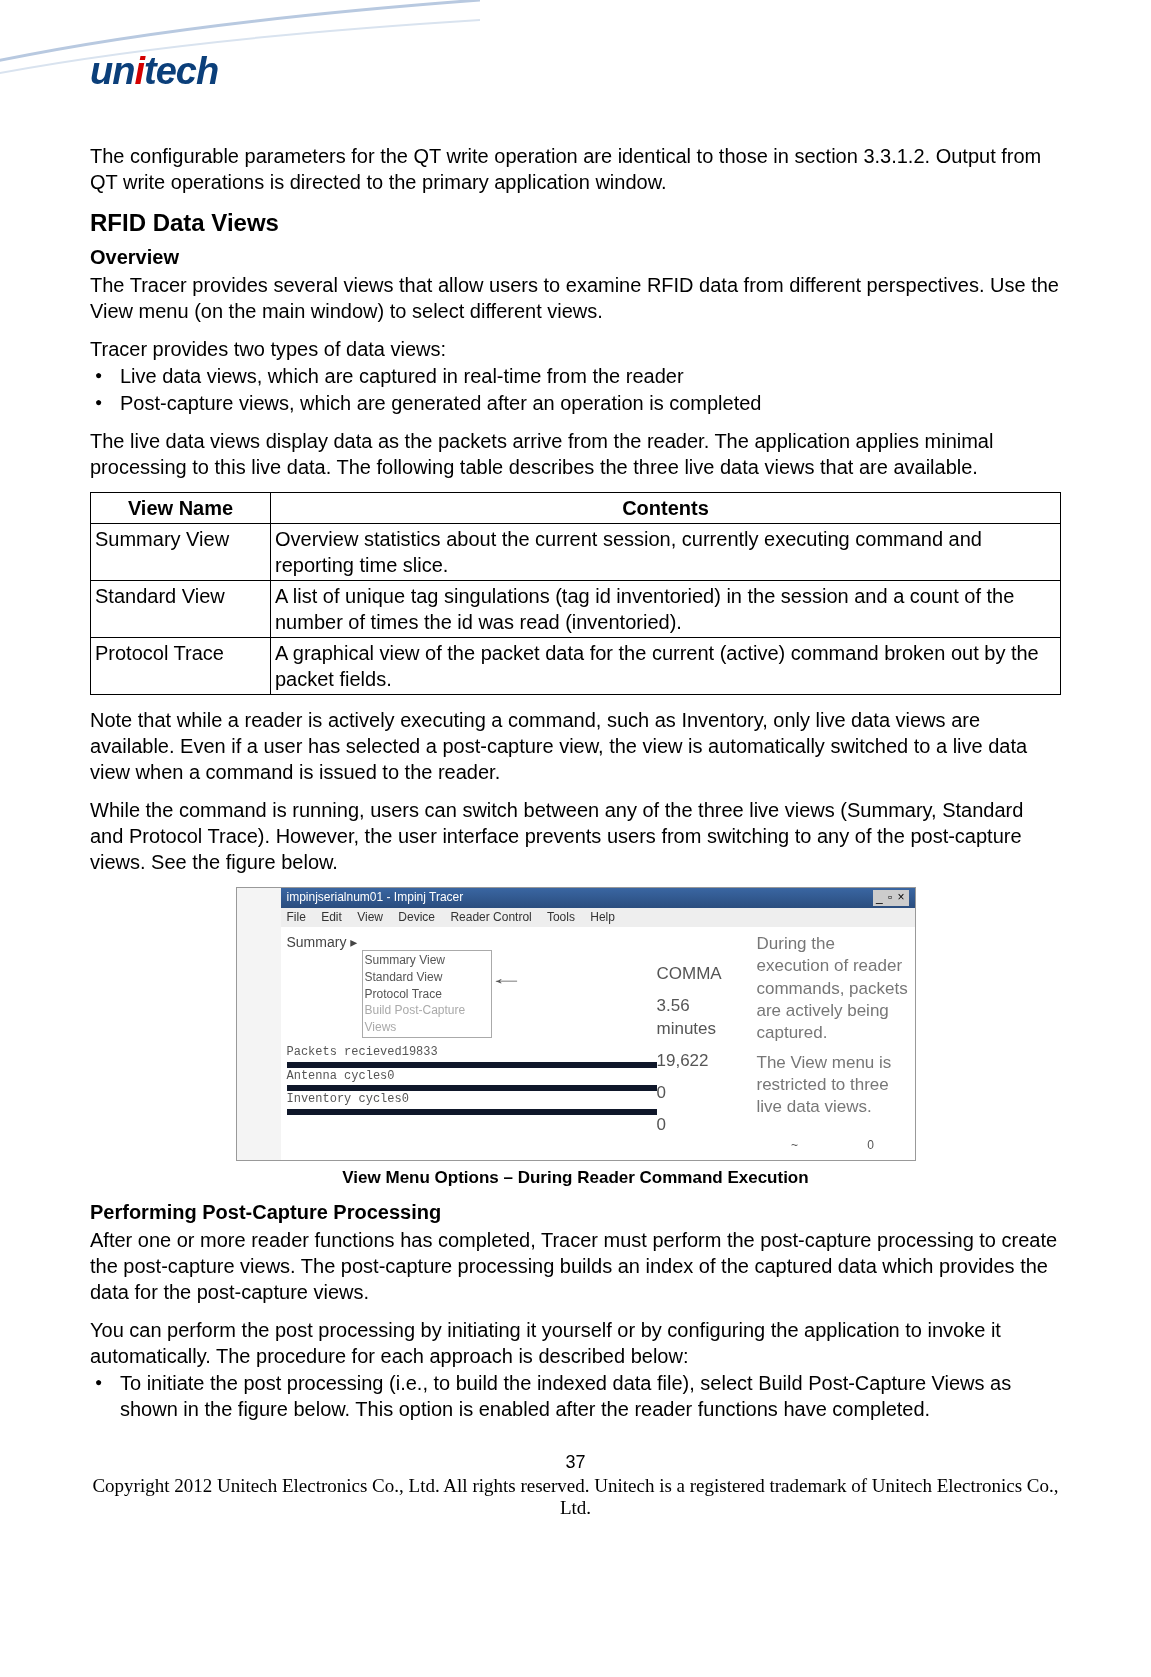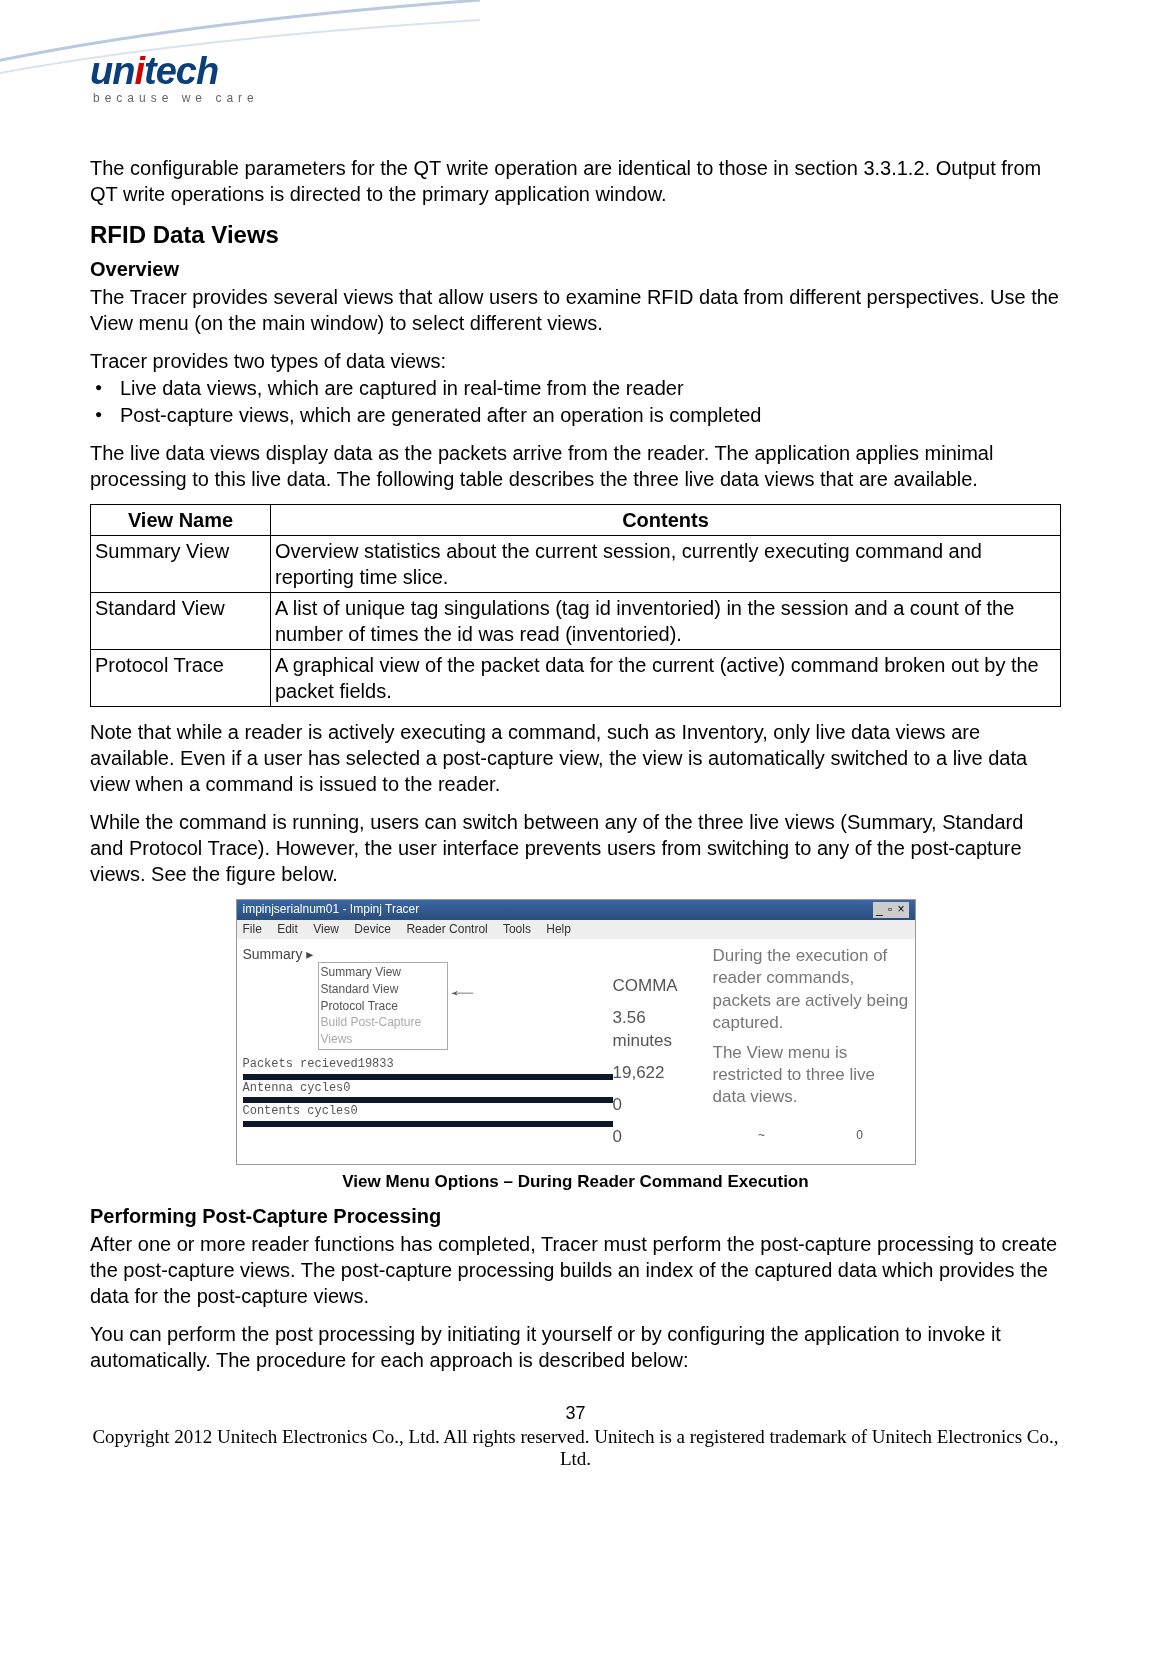--- a/index.html
+++ b/index.html
@@ -119,20 +119,21 @@
     }
     .figure-block {
       margin: 8px auto 4px;
       width: 680px;
     }
     .mock-window {
       border: 1px solid #999;
       background: #f4f4f4;
       font-size: 13px;
       position: relative;
+      padding-left: 44px;
     }
     .mock-titlebar {
       background: linear-gradient(#3a66a2, #2a4d7e);
       color: #fff;
       padding: 2px 6px;
       display: flex;
       justify-content: space-between;
       font-size: 12px;
     }
     .mock-titlebar .winbtns {
@@ -237,21 +238,20 @@
 <div class="page">
   <div class="header-curve">
     <svg viewBox="0 0 600 200">
       <path d="M 0 120 Q 200 60 600 30" stroke="#b8c9e0" stroke-width="3" fill="none"></path>
       <path d="M 0 130 Q 200 75 600 50" stroke="#d9e3ef" stroke-width="2" fill="none"></path>
     </svg>
   </div>
 
   <div class="logo-block">
     <div class="logo-text">un<span class="logo-i-dot">i</span>tech</div>
-    <div class="logo-tagline">because we care</div>
   </div>
 
   <div class="content">
     <p>The configurable parameters for the QT write operation are identical to those in section 3.3.1.2. Output from QT write operations is directed to the primary application window.</p>
 
     <div class="h2">RFID Data Views</div>
 
     <div class="h3">Overview</div>
     <p>The Tracer provides several views that allow users to examine RFID data from different perspectives. Use the View menu (on the main window) to select different views.</p>
 
@@ -317,21 +317,21 @@
             <div class="stats">
               <div class="stat-row">
                 <span>Packets recieved</span>
                   <span>19833</span>
               </div>
               <div class="stat-row">
                 <span>Antenna cycles</span>
                   <span>0</span>
               </div>
               <div class="stat-row">
-                <span>Contents cycles</span>
+                <span>Inventory cycles</span>
                   <span>0</span>
               </div>
             </div>
           </div>
           <div class="mock-center">
             <div>COMMA</div>
             <div>3.56 minutes</div>
             <div>19,622</div>
             <div>0</div>
             <div>0</div>
@@ -347,17 +347,20 @@
           </div>
         </div>
       </div>
     </div>
     <div class="figure-caption">View Menu Options – During Reader Command Execution</div>
 
     <div class="h3">Performing Post-Capture Processing</div>
     <p>After one or more reader functions has completed, Tracer must perform the post-capture processing to create the post-capture views. The post-capture processing builds an index of the captured data which provides the data for the post-capture views.</p>
 
     <p style="margin-bottom:1px">You can perform the post processing by initiating it yourself or by configuring the application to invoke it automatically. The procedure for each approach is described below:</p>
+    <ul class="bullets">
+      <li>To initiate the post processing (i.e., to build the indexed data file), select Build Post-Capture Views as shown in the figure below. This option is enabled after the reader functions have completed.</li>
+    </ul>
   </div>
 
   <div class="page-number">37</div>
   <div class="copyright">Copyright 2012 Unitech Electronics Co., Ltd. All rights reserved. Unitech is a registered trademark of Unitech Electronics Co., Ltd.</div>
 </div>
 
 </body></html>

